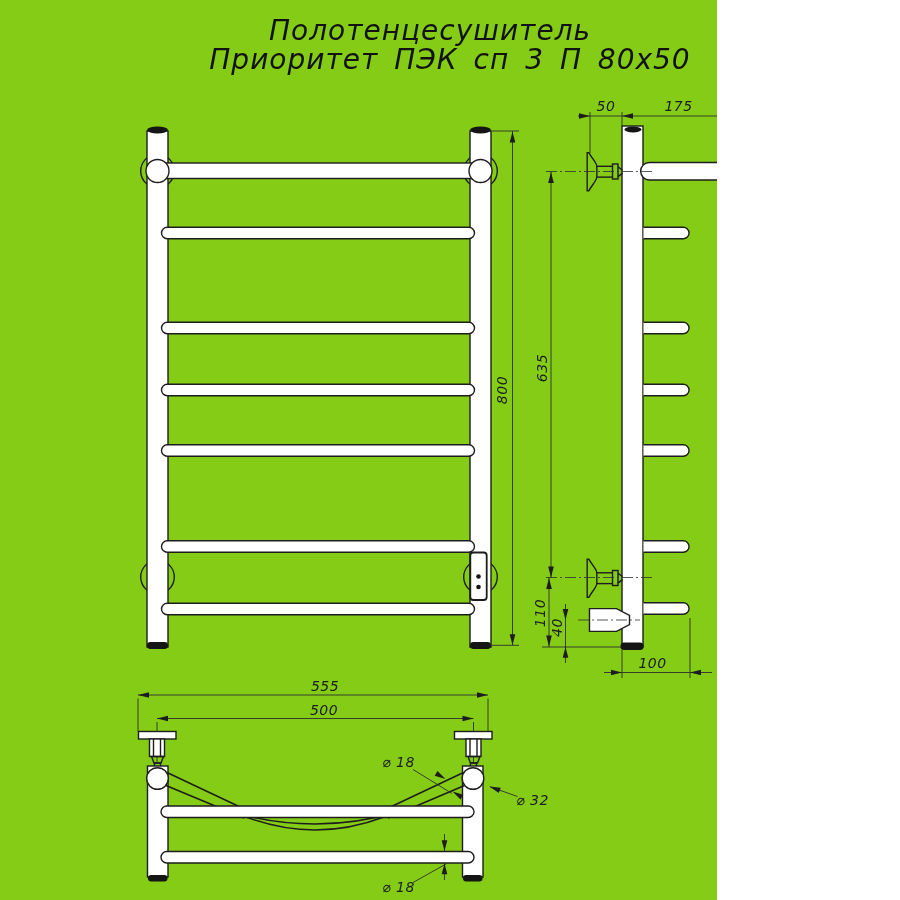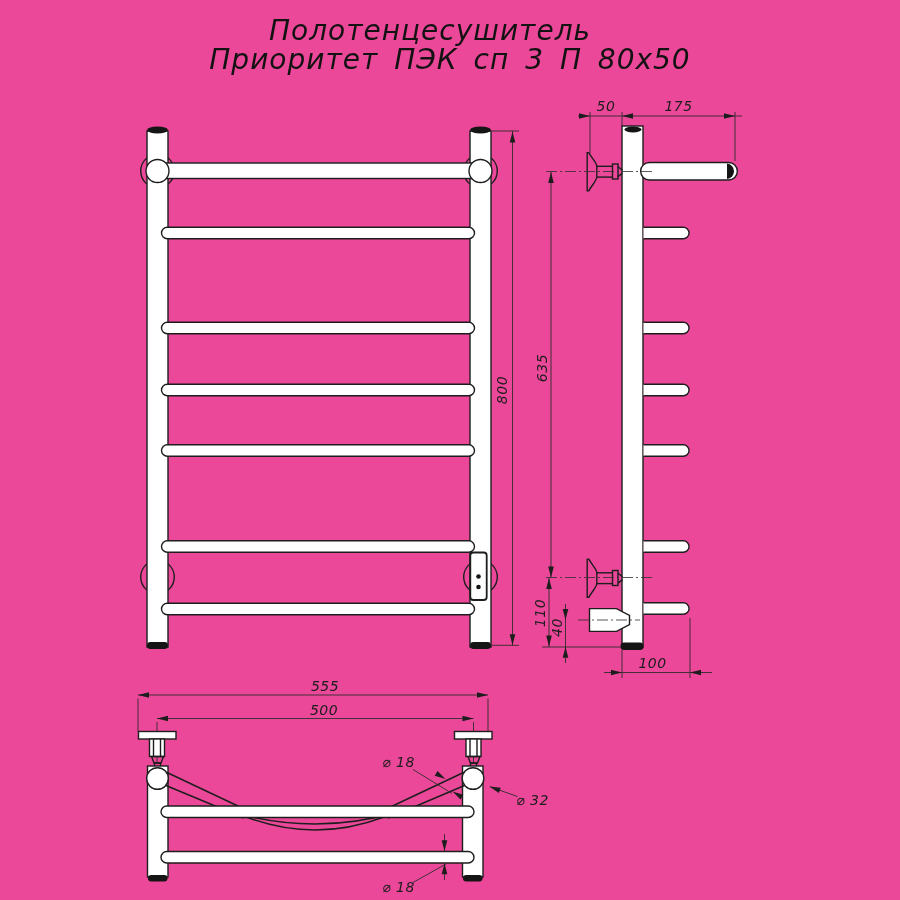--- a/index.html
+++ b/index.html
@@ -1,16 +1,16 @@
 <!DOCTYPE html>
 <html><head>
 <meta charset="utf-8">
 <style>
   html,body{margin:0;padding:0;background:#fff;}
-  .stage{width:900px;height:900px;background:#ec4899;position:relative;overflow:hidden;}
+  .stage{width:717px;height:900px;background:#84cc16;position:relative;overflow:hidden;}
   svg{display:block;}
   .o  {fill:none;stroke:#1d1d1d;stroke-width:1.4;}
   .of {fill:#ffffff;stroke:#1d1d1d;stroke-width:1.4;}
   .ob {fill:#ffffff;stroke:#1d1d1d;stroke-width:1.8;}
   .t  {fill:none;stroke:#2e2e2e;stroke-width:0.9;}
   .cl {fill:none;stroke:#2e2e2e;stroke-width:0.8;stroke-dasharray:11 3 2 3;}
   .bk {fill:#151515;stroke:none;}
   .ar {fill:#1d1d1d;stroke:none;}
   .dt {font-family:"DejaVu Sans",sans-serif;font-style:italic;font-size:14px;fill:#1d1d1d;letter-spacing:.5px;}
   .tt {font-family:"DejaVu Sans",sans-serif;font-style:italic;font-size:28px;fill:#121212;letter-spacing:1px;}

